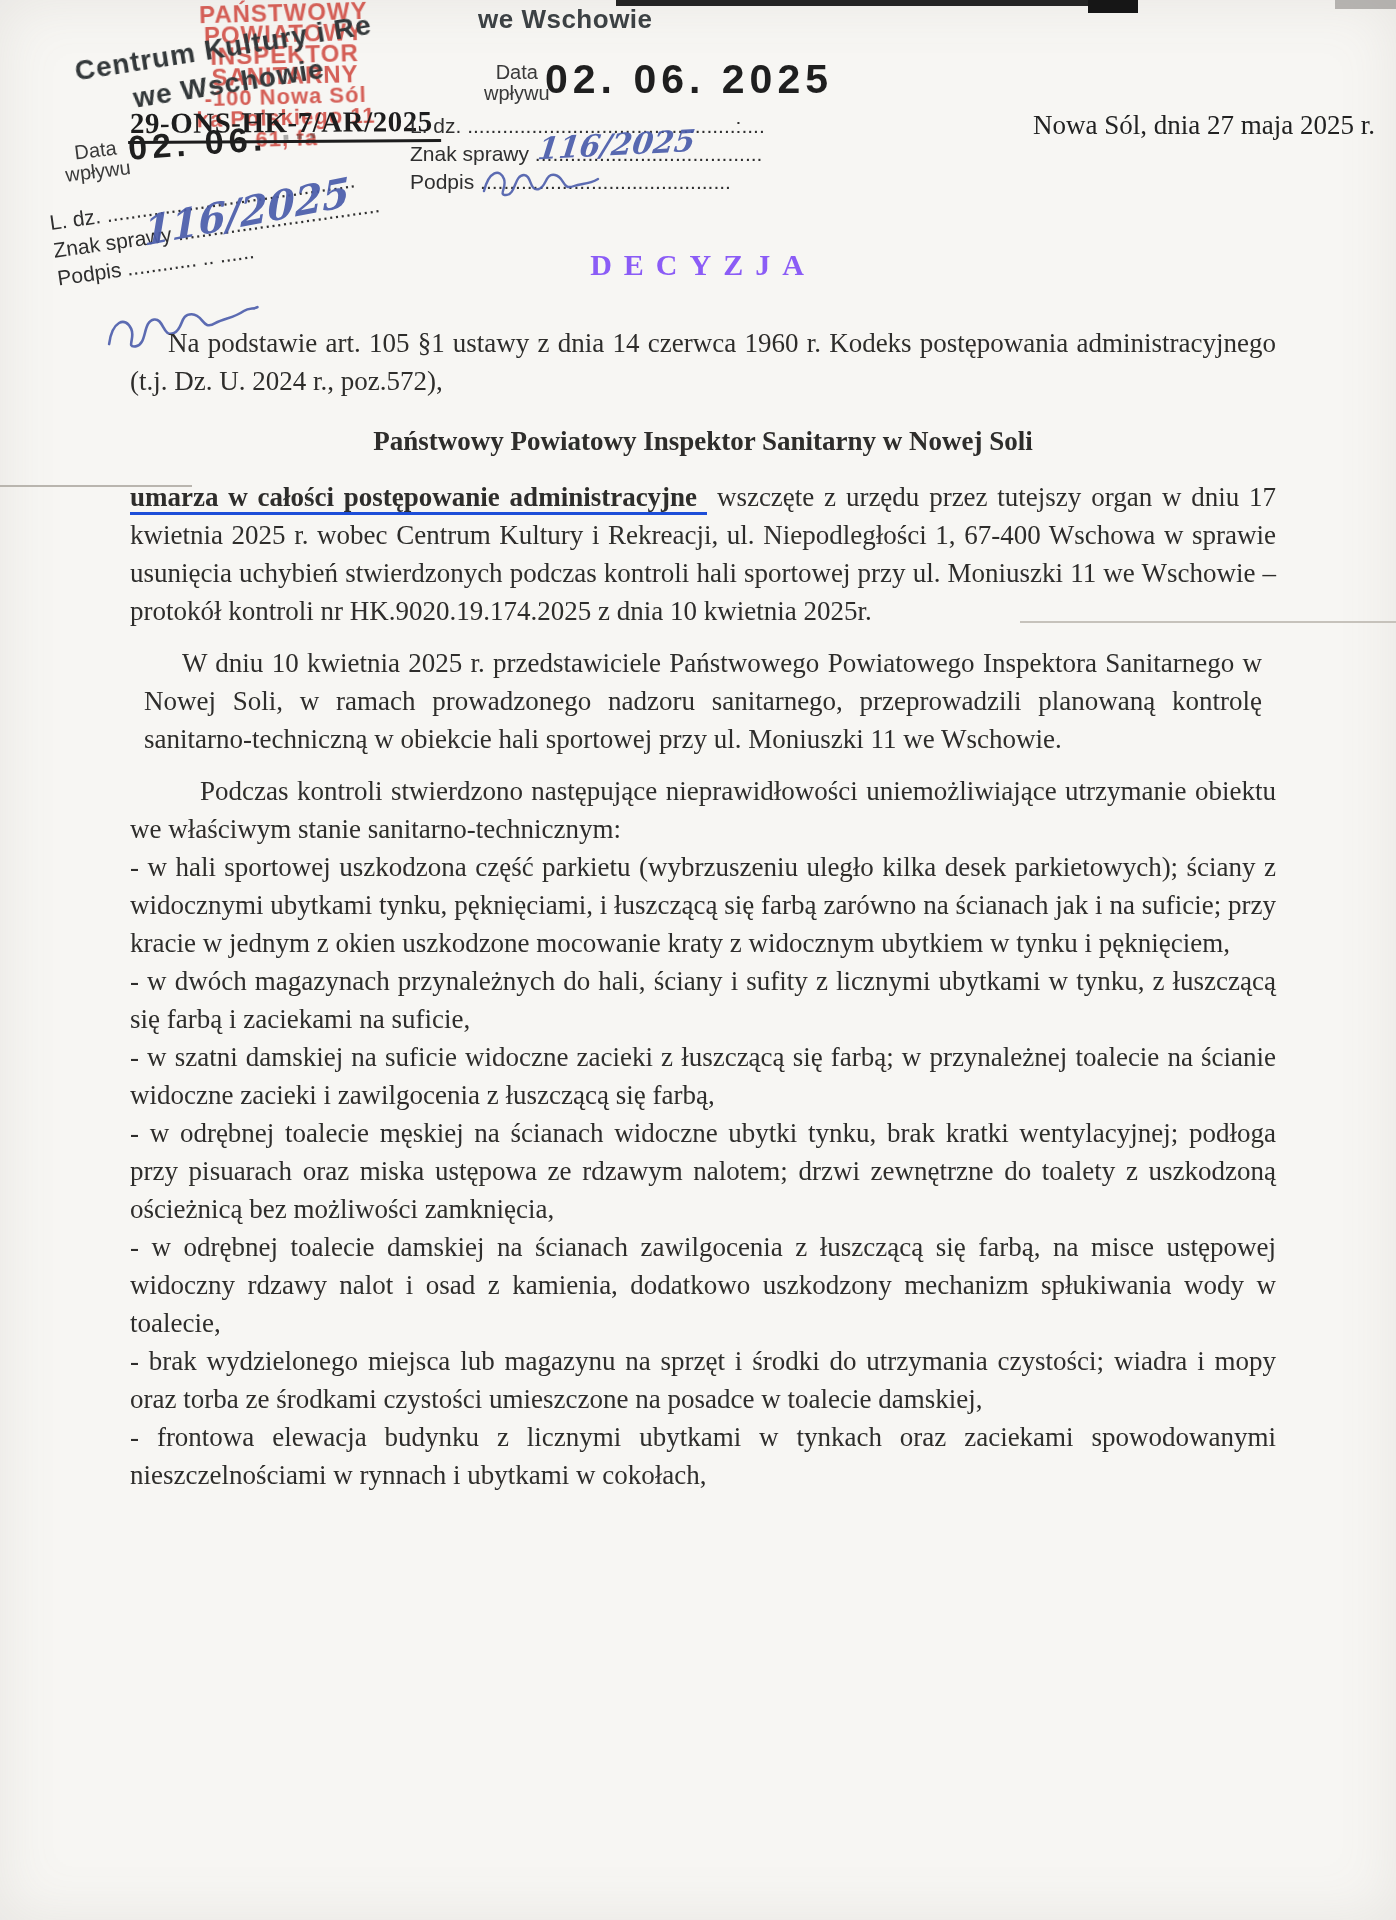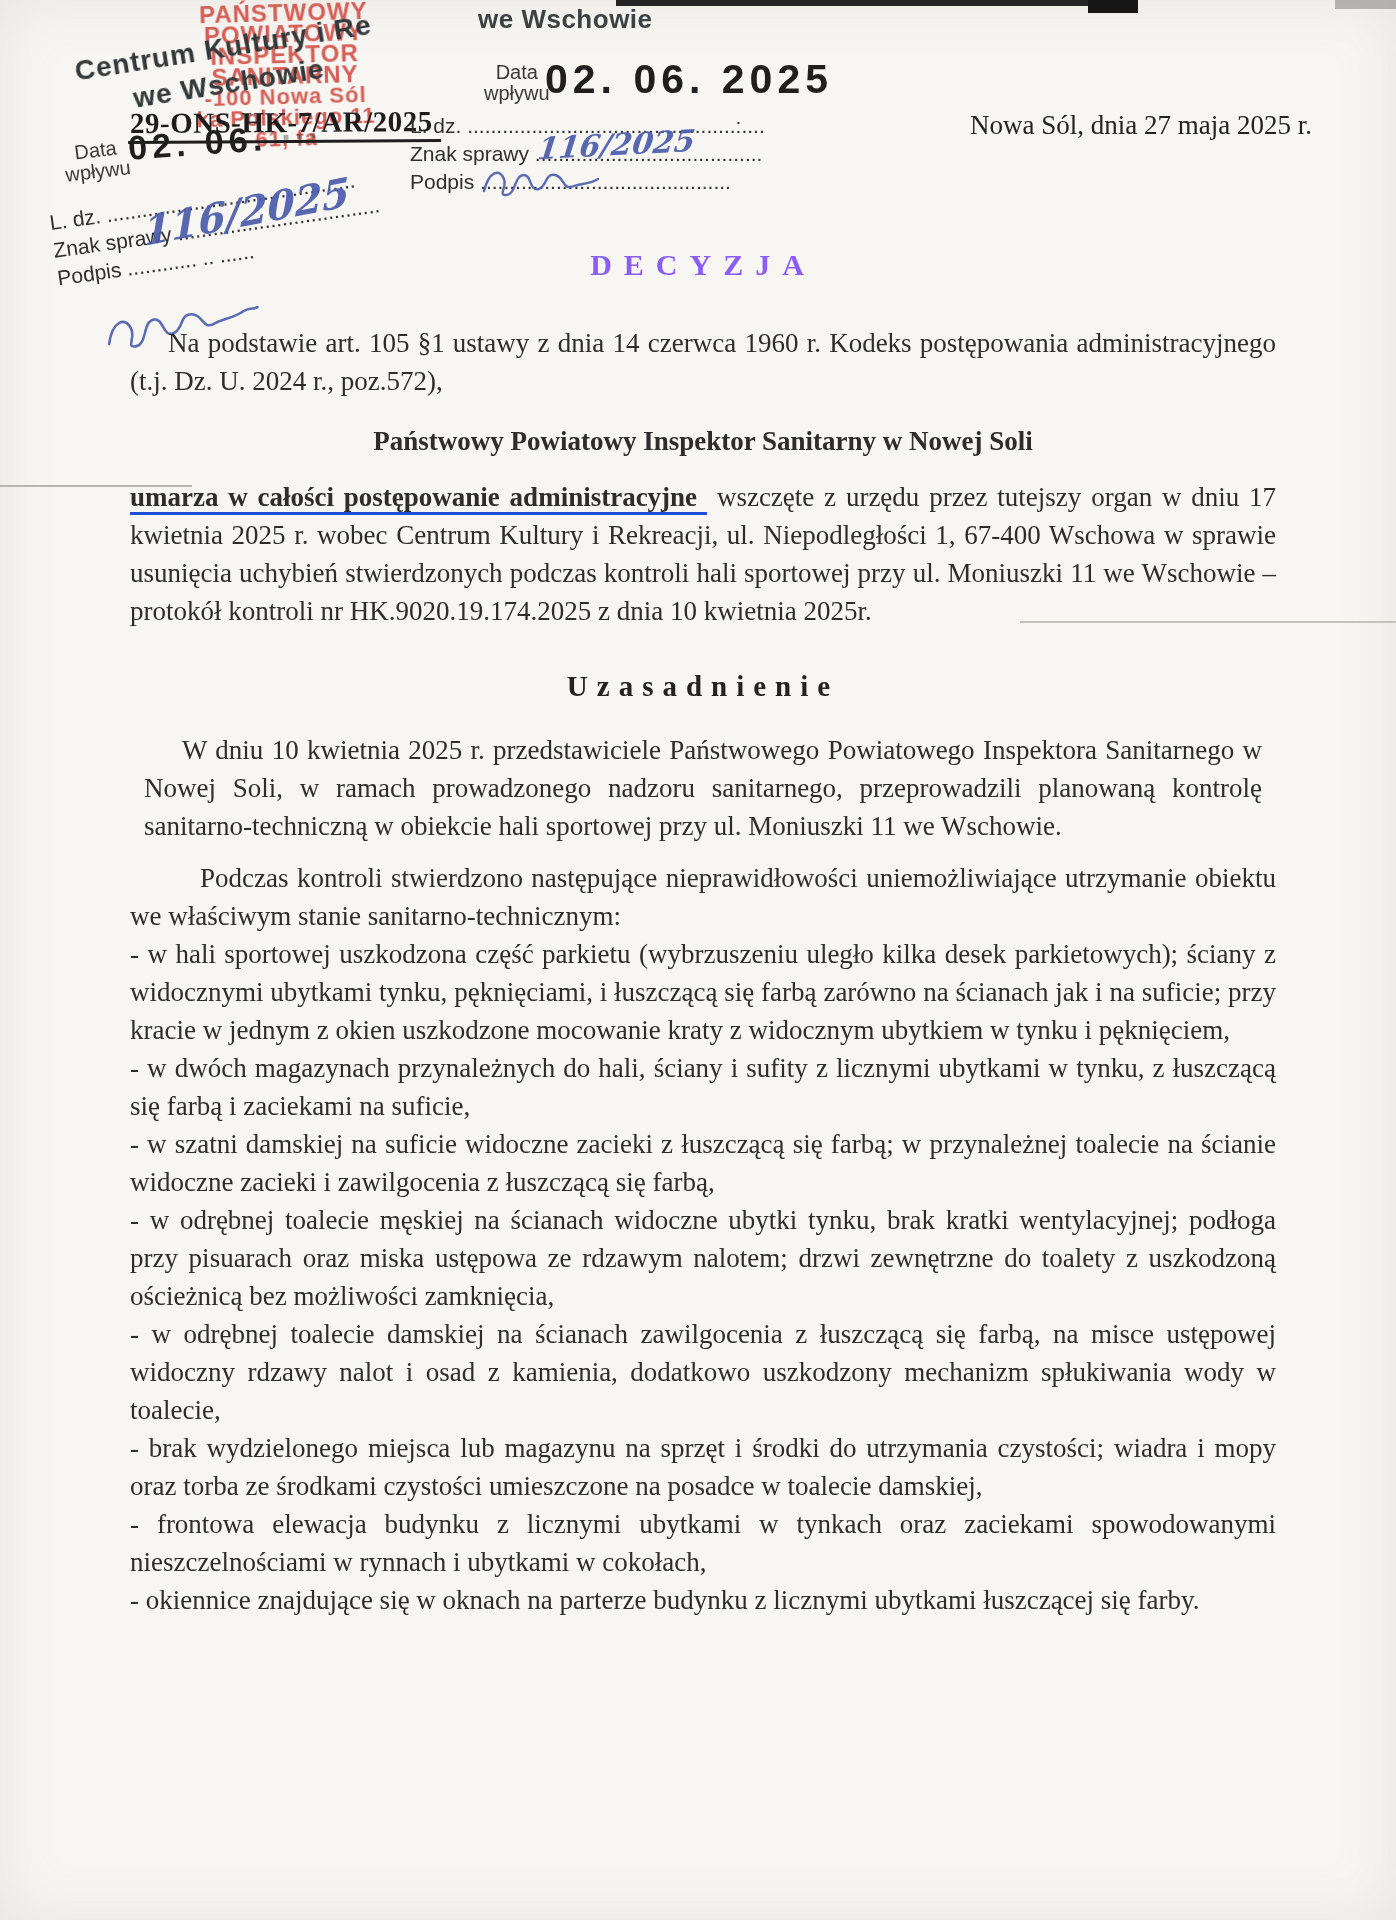--- a/index.html
+++ b/index.html
@@ -75,21 +75,21 @@
     font-family:"DejaVu Serif","Liberation Serif",serif;
     font-style:italic;font-weight:700;color:#4a5cab;
     white-space:nowrap;opacity:.92;
   }
   .hw-left{left:92px;top:-12px;font-size:40px;transform:rotate(-3deg) skewX(-10deg);}
   .hw-center{left:128px;top:-9px;font-size:30px;transform:rotate(-3deg) skewX(-10deg);}
   .scribble{position:absolute;}
   .scribble-left{left:38px;top:56px;}
   .scribble-center{left:70px;top:-3px;}
   .place-date{
-    position:absolute;left:970px;top:110px;
+    position:absolute;left:1033px;top:110px;
     font-size:27px;color:#222;white-space:nowrap;
   }
   
   .body{
     position:absolute;left:130px;top:246px;width:1146px;
     font-size:27px;line-height:38px;text-align:justify;
   }
   .title{
     text-align:center;font-weight:700;font-size:30px;
     letter-spacing:12px;margin:0 0 40px 0;color:#8b5cf6;
@@ -183,30 +183,28 @@
 
   <div class="body">
     <h1 class="title">DECYZJA</h1>
 
     <p class="legal-basis">Na podstawie art. 105 §1 ustawy z dnia 14 czerwca 1960 r. Kodeks postępowania administracyjnego (t.j. Dz. U. 2024 r., poz.572),</p>
 
     <p class="authority">Państwowy Powiatowy Inspektor Sanitarny w Nowej Soli</p>
 
     <p class="operative"><span class="bold-underline">umarza w całości postępowanie administracyjne</span><span> wszczęte z urzędu przez tutejszy organ w dniu 17 kwietnia 2025 r. wobec Centrum Kultury i Rekreacji, ul. Niepodległości 1, 67-400 Wschowa w sprawie usunięcia uchybień stwierdzonych podczas kontroli hali sportowej przy ul. Moniuszki 11 we Wschowie – protokół kontroli nr HK.9020.19.174.2025 z dnia 10 kwietnia 2025r.</span></p>
 
-    <h2 class="just-heading">Uzasadnienie</h2>
 
     <p class="para1">W dniu 10 kwietnia 2025 r. przedstawiciele Państwowego Powiatowego Inspektora Sanitarnego w Nowej Soli, w ramach prowadzonego nadzoru sanitarnego, przeprowadzili planowaną kontrolę sanitarno-techniczną w obiekcie hali sportowej przy ul. Moniuszki 11 we Wschowie.</p>
     <p class="para2">Podczas kontroli stwierdzono następujące nieprawidłowości uniemożliwiające utrzymanie obiektu we właściwym stanie sanitarno-technicznym:</p>
 
     <div>
         <p class="finding">- w hali sportowej uszkodzona część parkietu (wybrzuszeniu uległo kilka desek parkietowych); ściany z widocznymi ubytkami tynku, pęknięciami, i łuszczącą się farbą zarówno na ścianach jak i na suficie; przy kracie w jednym z okien uszkodzone mocowanie kraty z widocznym ubytkiem w tynku i pęknięciem,</p>
         <p class="finding">- w dwóch magazynach przynależnych do hali, ściany i sufity z licznymi ubytkami w tynku, z łuszczącą się farbą i zaciekami na suficie,</p>
         <p class="finding">- w szatni damskiej na suficie widoczne zacieki z łuszczącą się farbą; w przynależnej toalecie na ścianie widoczne zacieki i zawilgocenia z łuszczącą się farbą,</p>
         <p class="finding">- w odrębnej toalecie męskiej na ścianach widoczne ubytki tynku, brak kratki wentylacyjnej; podłoga przy pisuarach oraz miska ustępowa ze rdzawym nalotem; drzwi zewnętrzne do toalety z uszkodzoną ościeżnicą bez możliwości zamknięcia,</p>
         <p class="finding">- w odrębnej toalecie damskiej na ścianach zawilgocenia z łuszczącą się farbą, na misce ustępowej widoczny rdzawy nalot i osad z kamienia, dodatkowo uszkodzony mechanizm spłukiwania wody w toalecie,</p>
         <p class="finding">- brak wydzielonego miejsca lub magazynu na sprzęt i środki do utrzymania czystości; wiadra i mopy oraz torba ze środkami czystości umieszczone na posadce w toalecie damskiej,</p>
         <p class="finding">- frontowa elewacja budynku z licznymi ubytkami w tynkach oraz zaciekami spowodowanymi nieszczelnościami w rynnach i ubytkami w cokołach,</p>
-        <p class="finding">- okiennice znajdujące się w oknach na parterze budynku z licznymi ubytkami łuszczącej się farby.</p>
       </div>
   </div>
 
 </div>
 
 </body></html>

